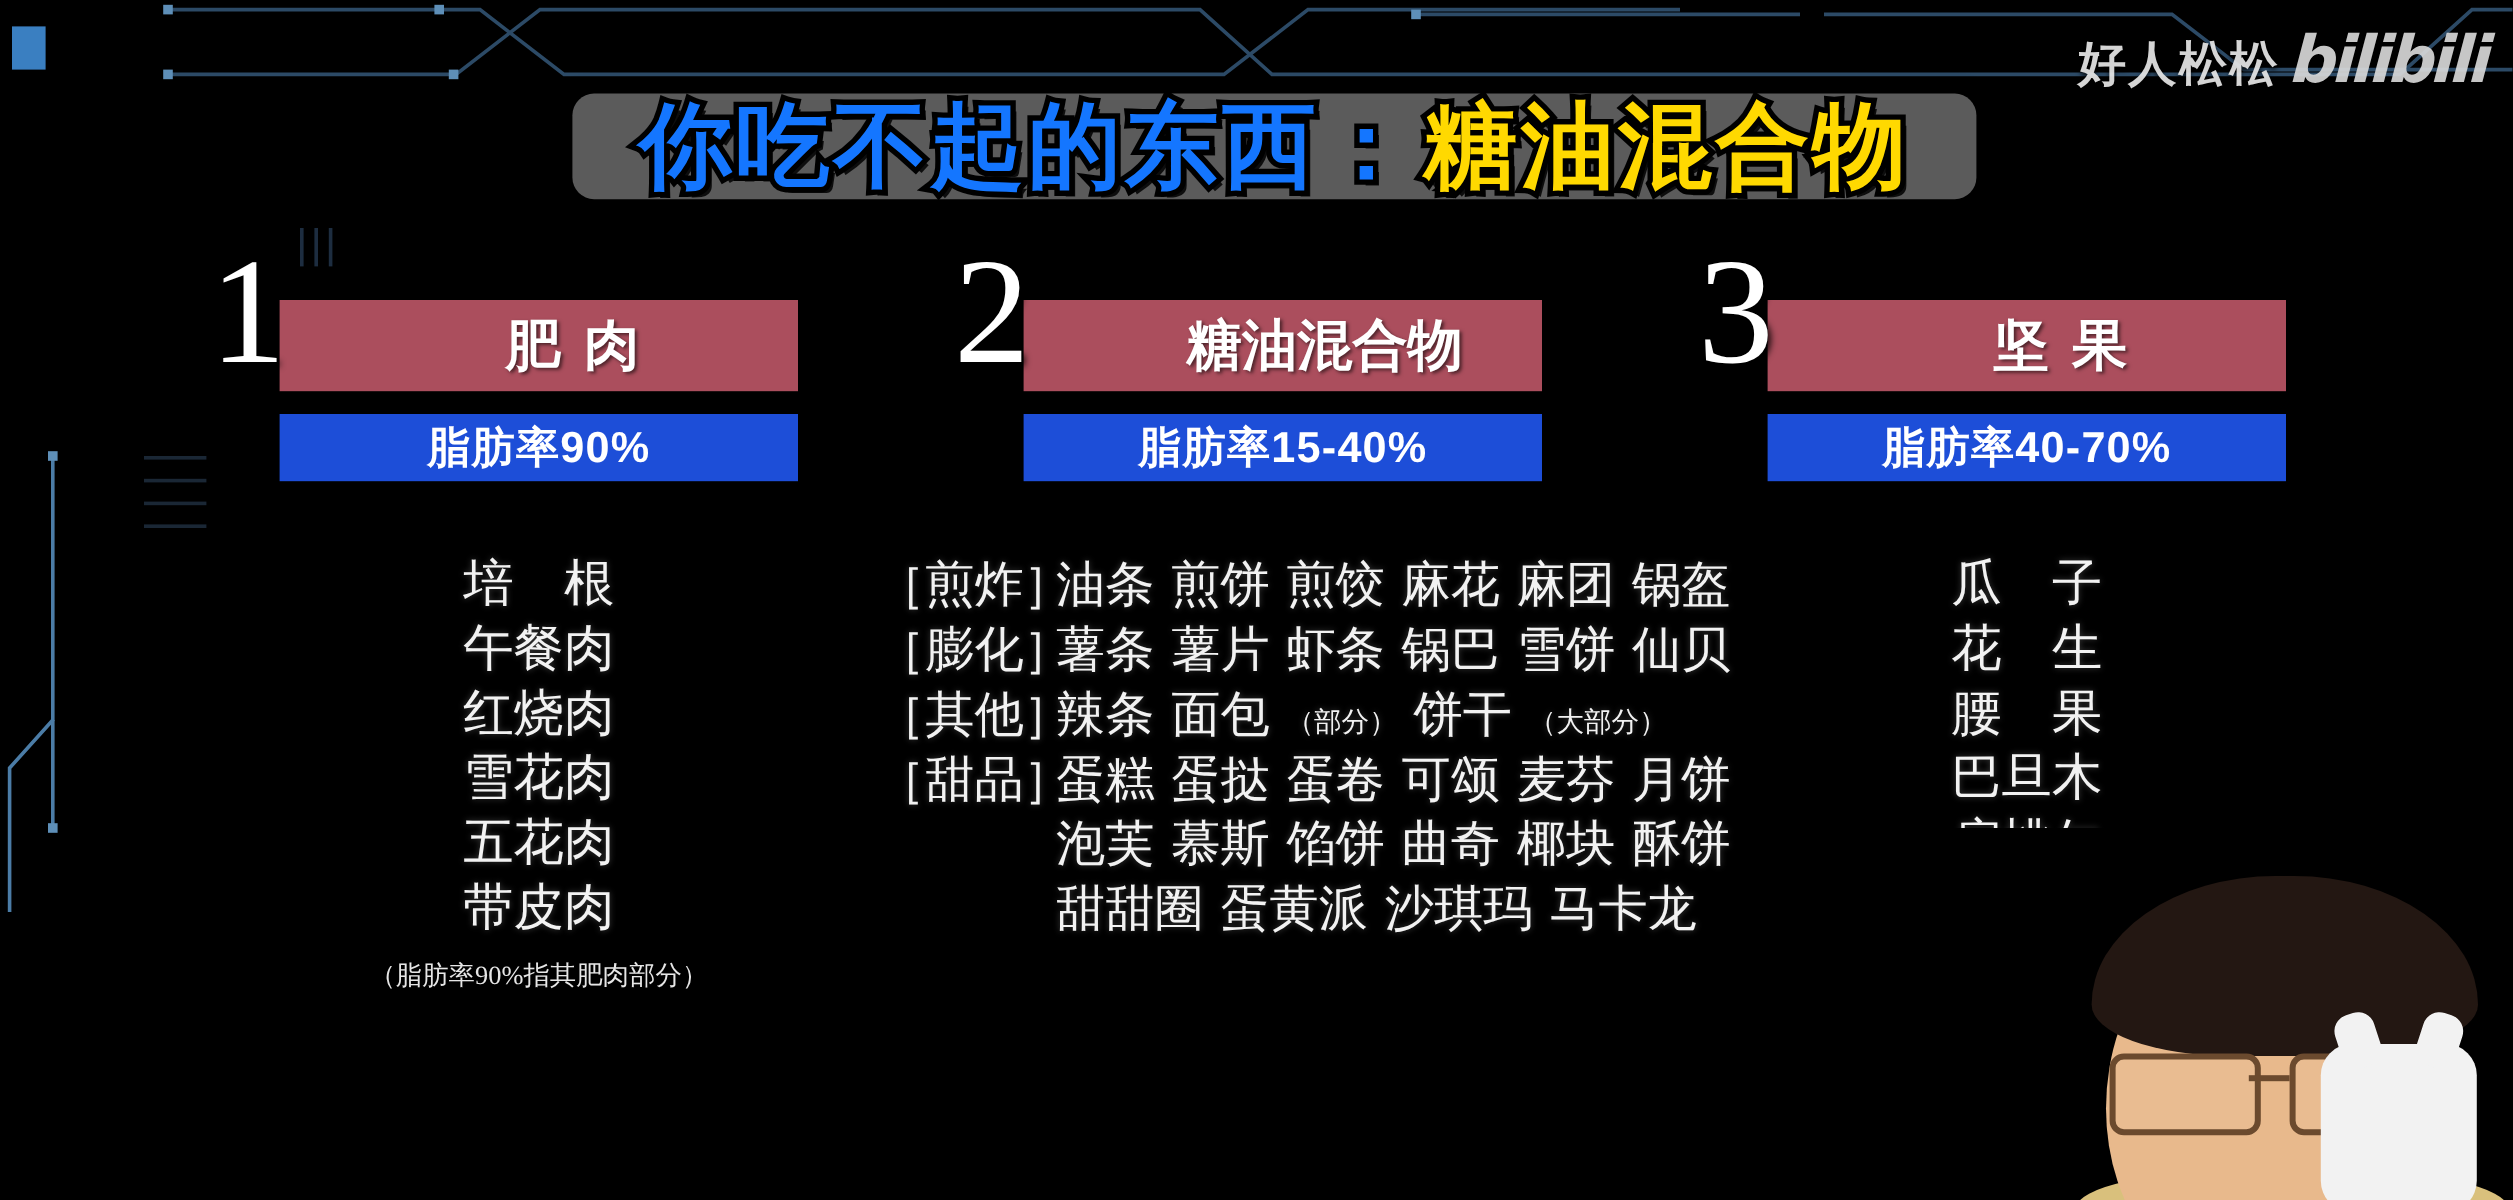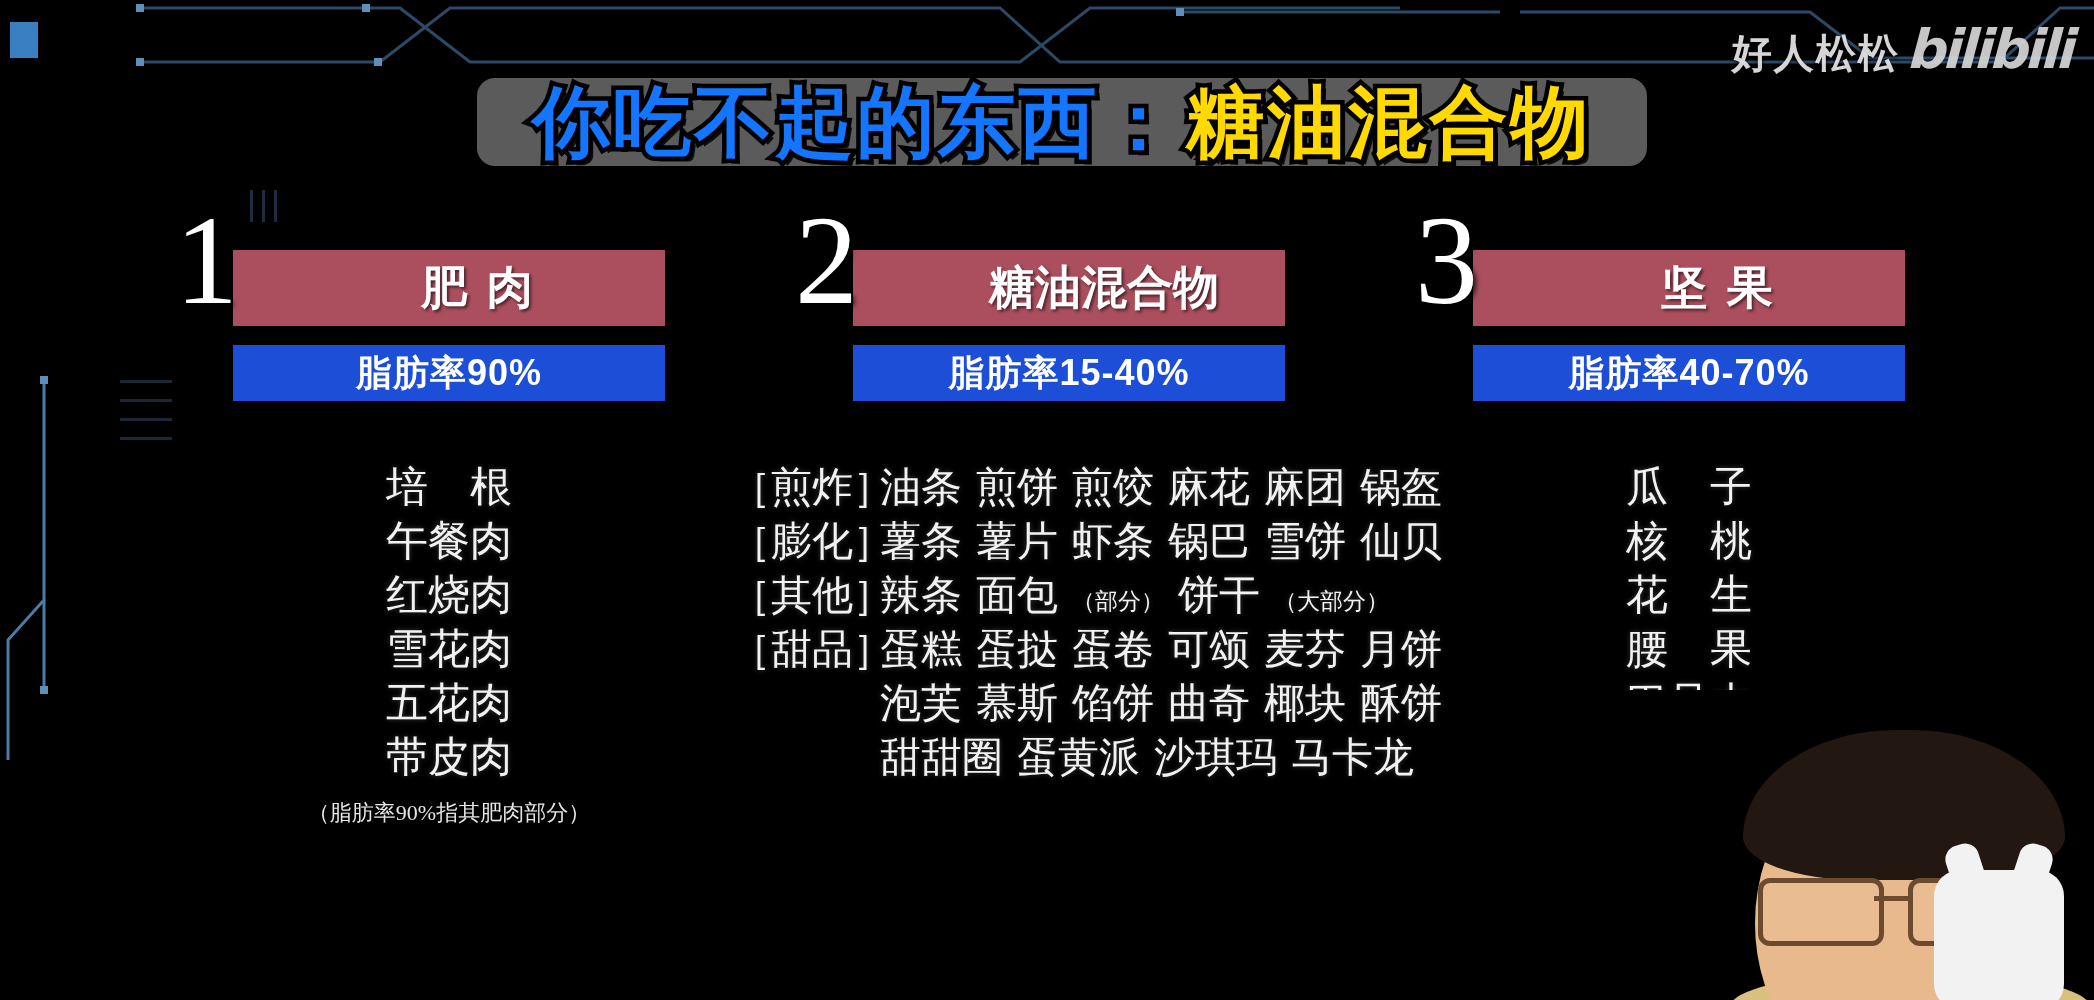--- a/index.html
+++ b/index.html
@@ -457,21 +457,20 @@
 
     <div class="column col-3">
       <div class="head-row">
         <div class="head-bar"></div>
         <div class="head-num">3</div>
         <div class="head-label">坚 果</div>
       </div>
       <div class="pct-bar">脂肪率40-70%</div>
       <div class="items">
         <div class="item-line spaced-wide">瓜　子</div>
-        <div class="item-line spaced-wide">核　桃</div>
         <div class="item-line spaced-wide">花　生</div>
         <div class="item-line spaced-wide">腰　果</div>
         <div class="item-line">巴旦木</div>
         <div class="item-line">扁桃仁</div>
         <div class="item-line">开心果</div>
       </div>
     </div>
 
   </div>
 

